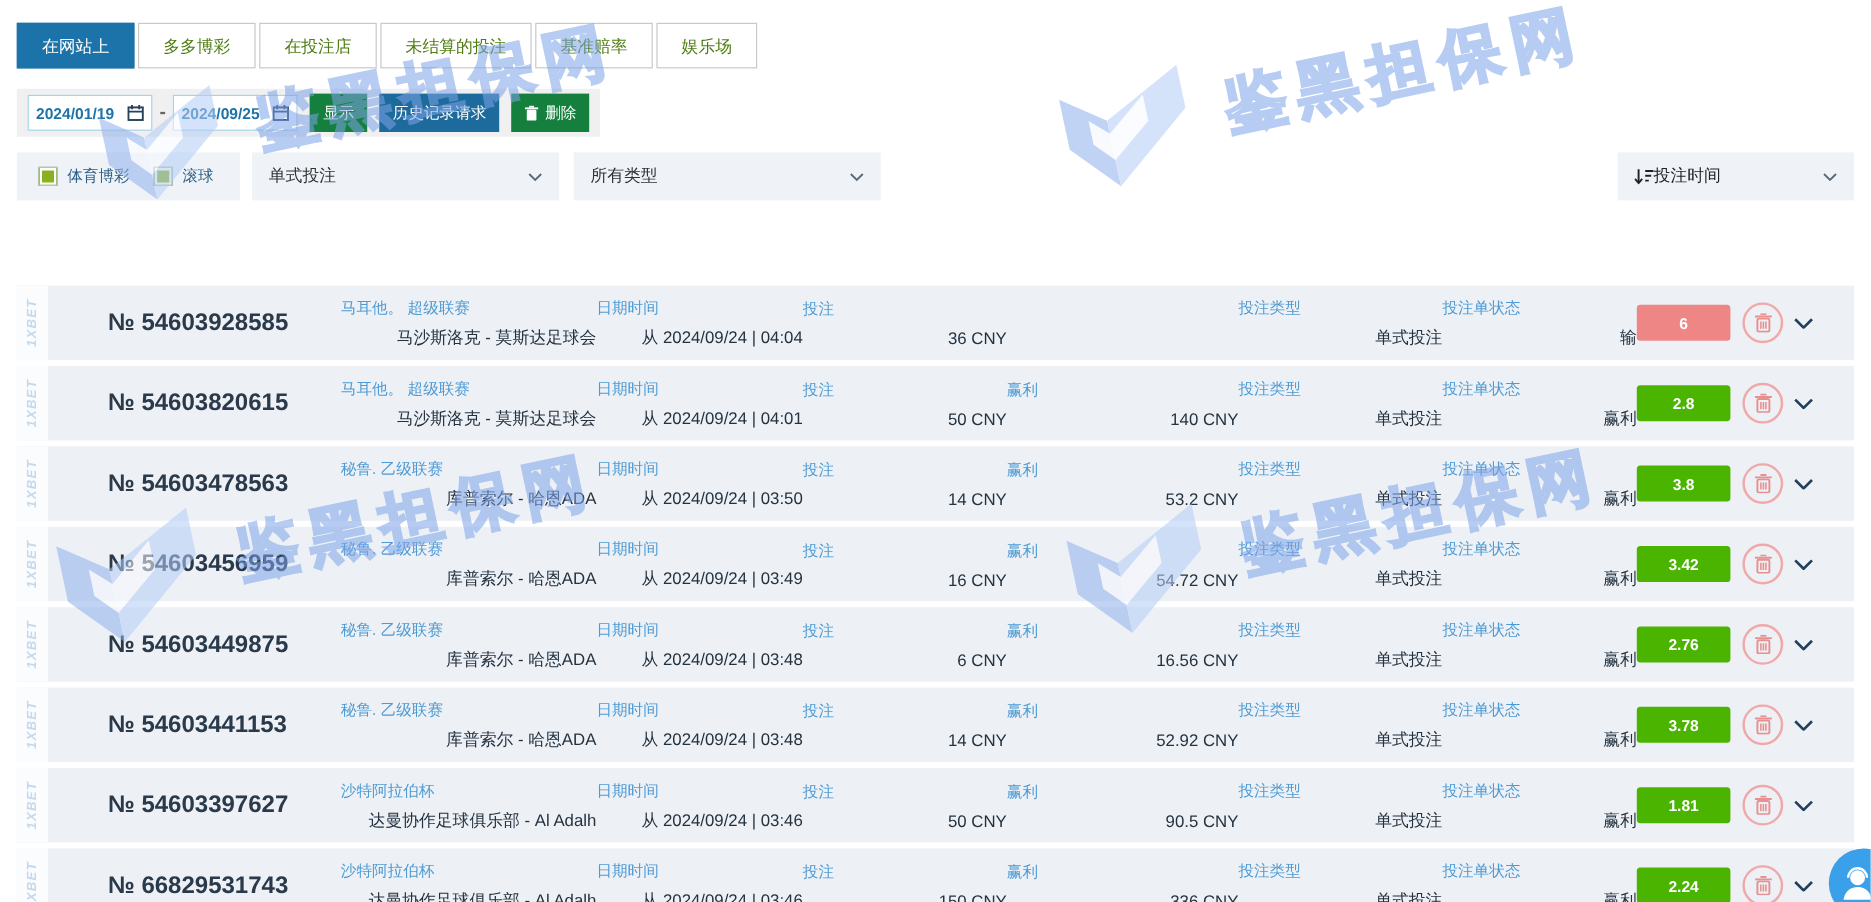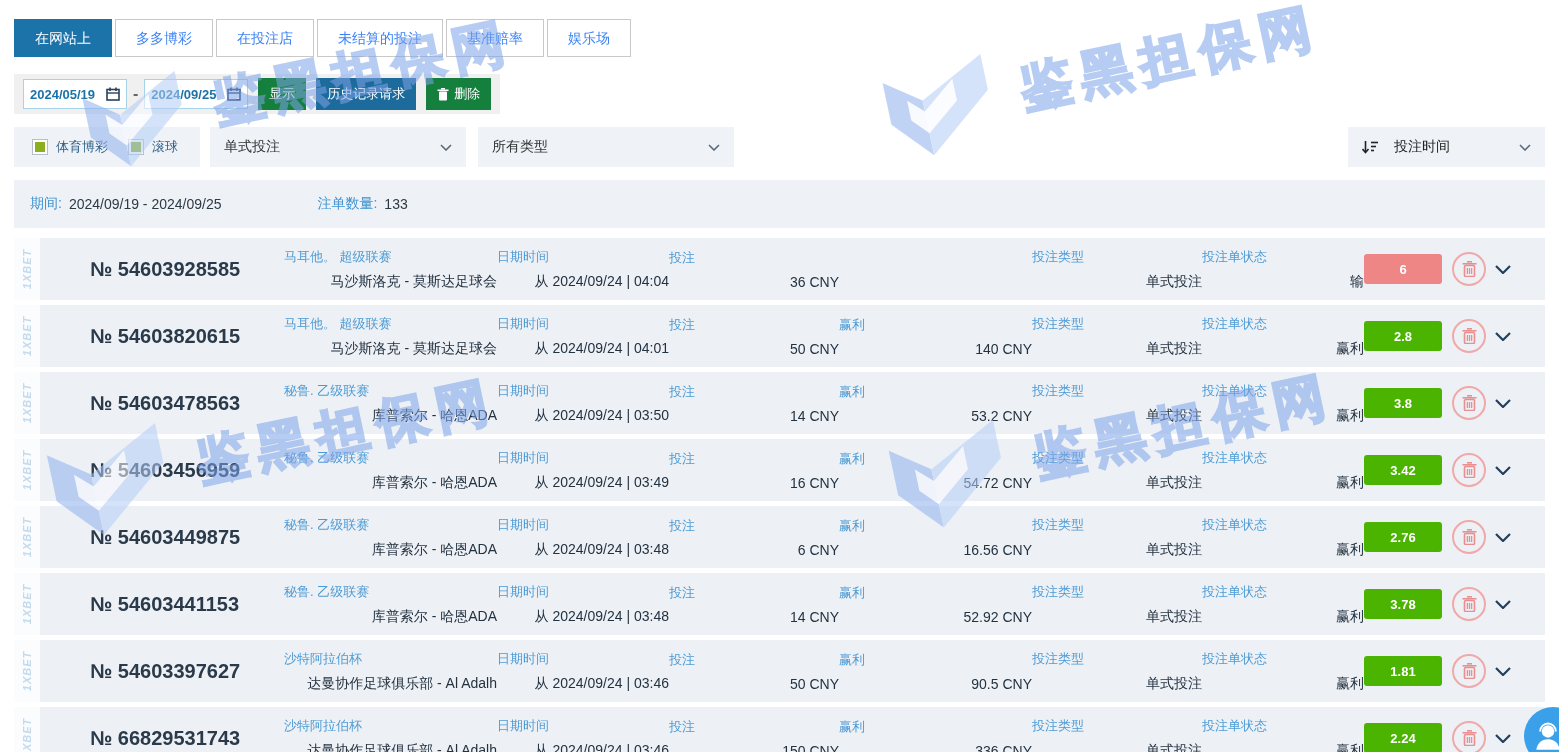--- a/index.html
+++ b/index.html
@@ -3,21 +3,21 @@
 <meta charset="utf-8">
 <style>
   * { margin:0; padding:0; box-sizing:border-box; }
   html,body { background:#fff; }
   body { font-family:"Liberation Sans","DejaVu Sans",sans-serif; }
   .screen { position:relative; width:1559px; height:752px; overflow:hidden; background:#fff; }
 
   
   .tabs { position:absolute; top:19px; left:14px; display:flex; gap:3px; z-index:5; }
   .tab { height:38px; line-height:36px; padding:0 20px; border:1px solid #c9c9c9; background:#fff;
-         color:#3b82f6; font-size:14px; cursor:pointer; white-space:nowrap; }
+         color:#4d7c0f; font-size:14px; cursor:pointer; white-space:nowrap; }
   .tab.active { background:#1c73a9; border-color:#1c73a9; color:#fff; }
 
   
   .toolbar { position:absolute; top:74px; left:14px; height:40px; background:#f0f0f0;
              display:flex; align-items:center; padding:0 9px; z-index:5; }
   .date-input { width:104px; height:30px; background:#fff; border:1px solid #a6d3ea;
                 display:flex; align-items:center; justify-content:space-between; padding:0 6px;
                 color:#1c73a9; font-size:13px; font-weight:700; cursor:pointer; }
   .dash { margin:0 6px; color:#666; font-weight:700; }
   .btn { height:32px; border:none; color:#fff; font-size:13px; padding:0 11px; margin-left:10px;
@@ -28,21 +28,21 @@
   
   .fb { position:absolute; top:127px; height:40px; background:#eff3f8; display:flex; align-items:center; z-index:5; }
   #fb-checks { left:14px; width:186px; padding-left:18px;font-family:Liberation Serif, serif; }
   .chk { display:flex; align-items:center; gap:8px; margin-right:20px; cursor:pointer;
          color:#2d5f86; font-size:13px; white-space:nowrap; }
   .cb { width:16px; height:16px; background:#8ab01f; border:1px solid #b5bfc7;
         box-shadow:inset 0 0 0 2px #fff; flex:none; }
   .dd { padding:0 14px; justify-content:space-between; cursor:pointer; font-size:14px; color:#333; }
   #fb-data { left:210px; width:256px; }
   #fb-type { left:478px; width:256px; }
-  #fb-sort { left:1348px; width:197px; padding:15px 14px; justify-content:center; gap:16px;
+  #fb-sort { left:1348px; width:197px; padding:15px 14px; justify-content:center; gap:0;
              cursor:pointer; font-size:14px; color:#222; }
   #fb-sort .chev-dd { margin-left:auto; }
 
   
   .summary { position:absolute; top:180px; left:14px; width:1531px; height:48px; background:#eef2f6;
              display:flex; align-items:center; padding-left:16px; font-size:14px; z-index:4; }
   .summary .lbl { color:#3f93d0; }
   .summary .val { color:#2c3a45; margin-left:7px; }
   .summary .count-lbl { margin-left:96px; }
 
@@ -94,21 +94,21 @@
     <div class="tab active">在网站上</div>
     <div class="tab">多多博彩</div>
     <div class="tab">在投注店</div>
     <div class="tab">未结算的投注</div>
     <div class="tab">基准赔率</div>
     <div class="tab">娱乐场</div>
   </div>
 
   <div class="toolbar">
     <div class="date-input">
-      <span>2024/05/19</span>
+      <span>2024/01/19</span>
       <svg width="14" height="14" viewBox="0 0 14 14">
         <rect x="1" y="2.5" width="12" height="10.5" fill="none" stroke="#27425c" stroke-width="1.6"></rect>
         <line x1="4" y1="0.5" x2="4" y2="4" stroke="#27425c" stroke-width="1.6"></line>
         <line x1="10" y1="0.5" x2="10" y2="4" stroke="#27425c" stroke-width="1.6"></line>
         <line x1="1" y1="6" x2="13" y2="6" stroke="#27425c" stroke-width="1.4"></line>
       </svg>
     </div>
     <span class="dash">-</span>
     <div class="date-input">
       <span>2024/09/25</span>
@@ -160,26 +160,20 @@
       <line x1="9" y1="2.5" x2="16" y2="2.5" stroke="#222" stroke-width="1.6"></line>
       <line x1="9" y1="6.5" x2="14" y2="6.5" stroke="#222" stroke-width="1.6"></line>
       <line x1="9" y1="10.5" x2="12" y2="10.5" stroke="#222" stroke-width="1.6"></line>
     </svg>
     <span>投注时间</span>
     <svg class="chev-dd" width="12" height="7" viewBox="0 0 12 7">
       <polyline points="1,1 6,6 11,1" fill="none" stroke="#5a6a78" stroke-width="1.6"></polyline>
     </svg>
   </div>
 
-  <div class="summary">
-    <span class="lbl">期间:</span>
-    <span class="val">2024/09/19 - 2024/09/25</span>
-    <span class="lbl count-lbl">注单数量:</span>
-    <span class="val">133</span>
-  </div>
 
   <div id="rows">
       <div class="row">
       <div class="brand">
         <span>1XBET</span>
       </div>
       <div class="c c-num">
         <span class="num">№ 54603928585</span>
       </div>
       <div class="c c-match">

